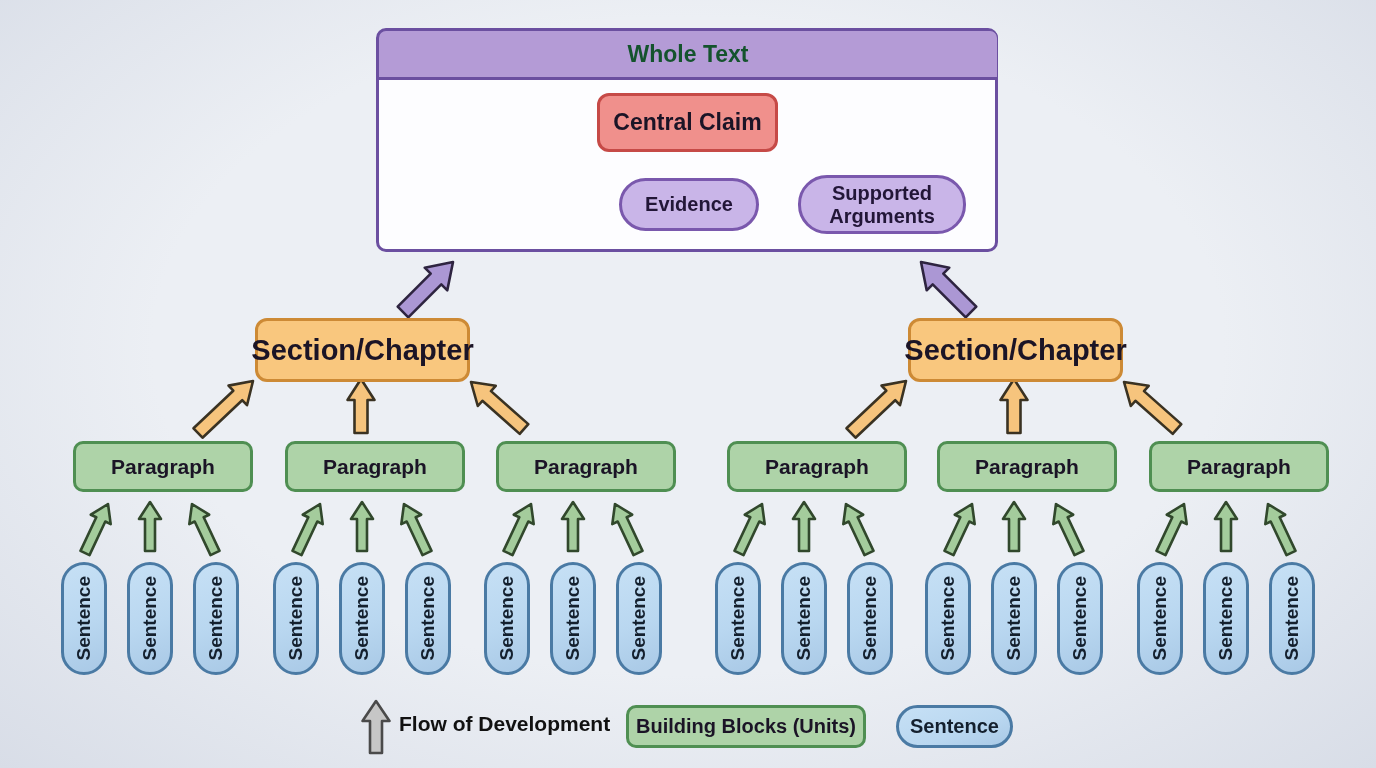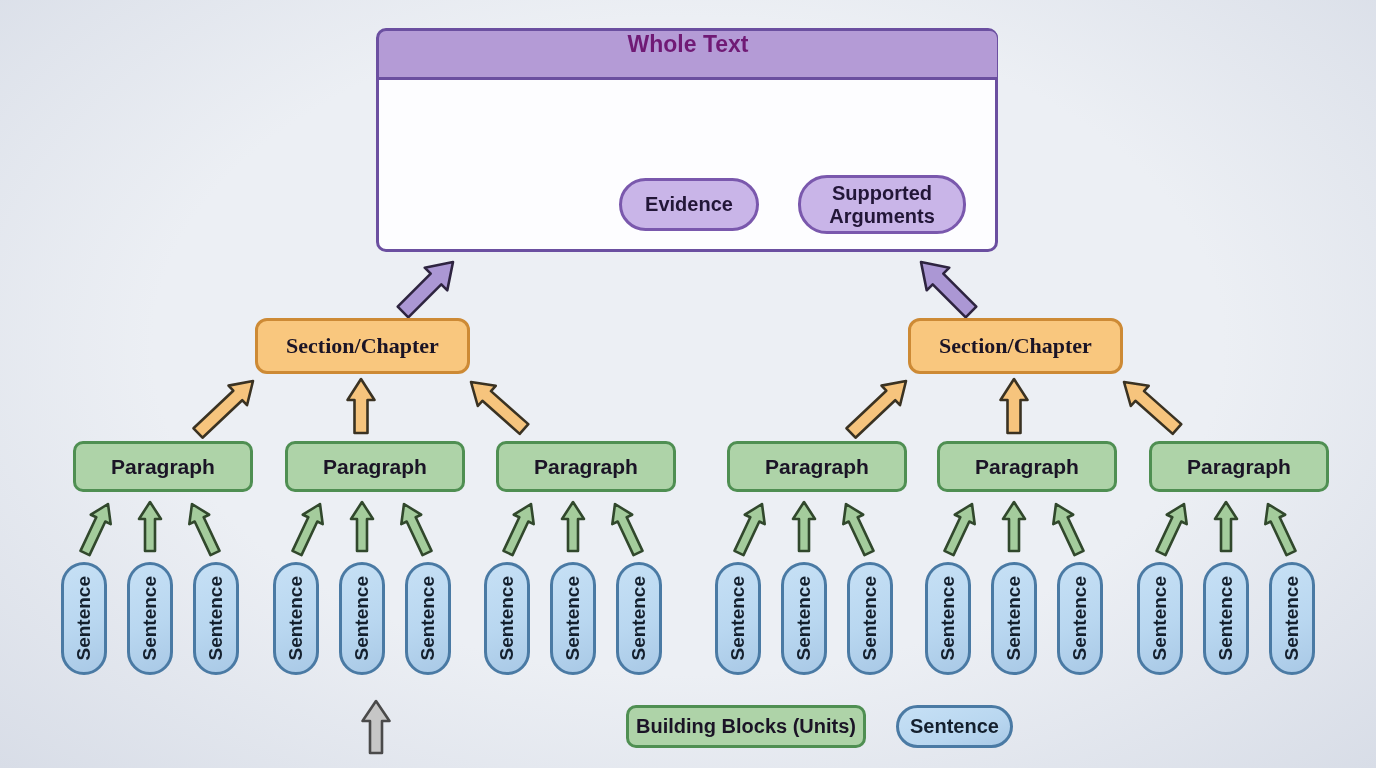--- a/index.html
+++ b/index.html
@@ -19,40 +19,39 @@
   .wt-container{
     position:absolute;z-index:2;box-sizing:border-box;
     left:376px;top:28px;width:622px;height:224px;
     background:#fdfdff;border:3px solid var(--purple-border);border-radius:10px;
   }
   .wt-header{
     position:absolute;left:-1px;top:-1px;width:620px;height:50px;box-sizing:border-box;
     background:var(--purple-fill);border:1px solid var(--purple-border);
     border-bottom:3px solid var(--purple-border);
     border-radius:8px 8px 0 0;
-    display:flex;align-items:flex-start;justify-content:center;
-    font-weight:700;font-size:23px;color:#701a75;
+    display:flex;align-items:center;justify-content:center;
+    font-weight:700;font-size:23px;color:#14532d;
   }
   .claim{
     left:597px;top:93px;width:181px;height:59px;
     background:var(--claim-fill);border:3px solid var(--claim-border);border-radius:12px;
     font-size:23px;z-index:3;
   }
   .ppill{
     background:var(--pill-purple-fill);border:3px solid var(--pill-purple-border);
     border-radius:29px;font-size:20px;z-index:3;color:#221637;
   }
   .ppill.r1{left:406px;top:178px;width:172px;height:53px;}
   .ppill.r2{left:619px;top:178px;width:140px;height:53px;}
   .ppill.r3{left:798px;top:175px;width:168px;height:59px;}
   .section{
-    top:318px;width:215px;height:56px;
+    top:318px;width:215px;height:64px;
     background:var(--orange-fill);border:3px solid var(--orange-border);border-radius:12px;
-    font-size:22px;
-    font-family:Liberation Serif, serif;
+    font-size:29px;
   }
   .para{
     top:441px;width:180px;height:51px;
     background:var(--green-fill);border:3px solid var(--green-border);border-radius:10px;
     font-size:21px;
   }
   .sent{
     top:562px;width:46px;height:113px;
     background:linear-gradient(160deg,#c6e0f5 0%,var(--blue-fill) 55%,#a9c9e6 100%);
     border:3px solid var(--blue-border);border-radius:23px;
@@ -111,20 +110,23 @@
       <polygon points="1231.0,551.0 1231.0,519.0 1237.0,519.0 1226.0,502.0 1215.0,519.0 1221.0,519.0 1221.0,551.0" fill="#a4cc9c" stroke="#31482c" stroke-width="2.6" stroke-linejoin="round"></polygon>
       <polygon points="1295.5,550.9 1279.7,517.3 1285.2,514.7 1268.0,504.0 1265.3,524.1 1270.7,521.5 1286.5,555.1" fill="#a4cc9c" stroke="#31482c" stroke-width="2.6" stroke-linejoin="round"></polygon>
       <polygon points="382.0,753.0 382.0,721.0 389.5,721.0 376.0,701.0 362.5,721.0 370.0,721.0 370.0,753.0" fill="#c6c6c6" stroke="#4a4a4a" stroke-width="2.6" stroke-linejoin="round"></polygon>
     </svg>
 
   <div class="wt-container">
     <div class="wt-header">
       <span>Whole Text</span>
     </div>
   </div>
+  <div class="node claim">
+    <span>Central Claim</span>
+  </div>
   <div class="node ppill r2">
     <span>Evidence</span>
   </div>
   <div class="node ppill r3">
     <span style="max-width:120px;display:inline-block;">Supported Arguments</span>
   </div>
 
   <div class="node section" style="left:255px;">
     <span>Section/Chapter</span>
   </div>
@@ -199,20 +201,21 @@
   <div class="node sent" style="left:1137px;">
       <span>Sentence</span>
     </div>
   <div class="node sent" style="left:1203px;">
       <span>Sentence</span>
     </div>
   <div class="node sent" style="left:1269px;">
       <span>Sentence</span>
     </div>
 
+  <div class="legend-label">Flow of Development</div>
   <div class="node legend-green">
     <span>Building Blocks (Units)</span>
   </div>
   <div class="node legend-blue">
     <span>Sentence</span>
   </div>
 
 </div>
 
 </body></html>

